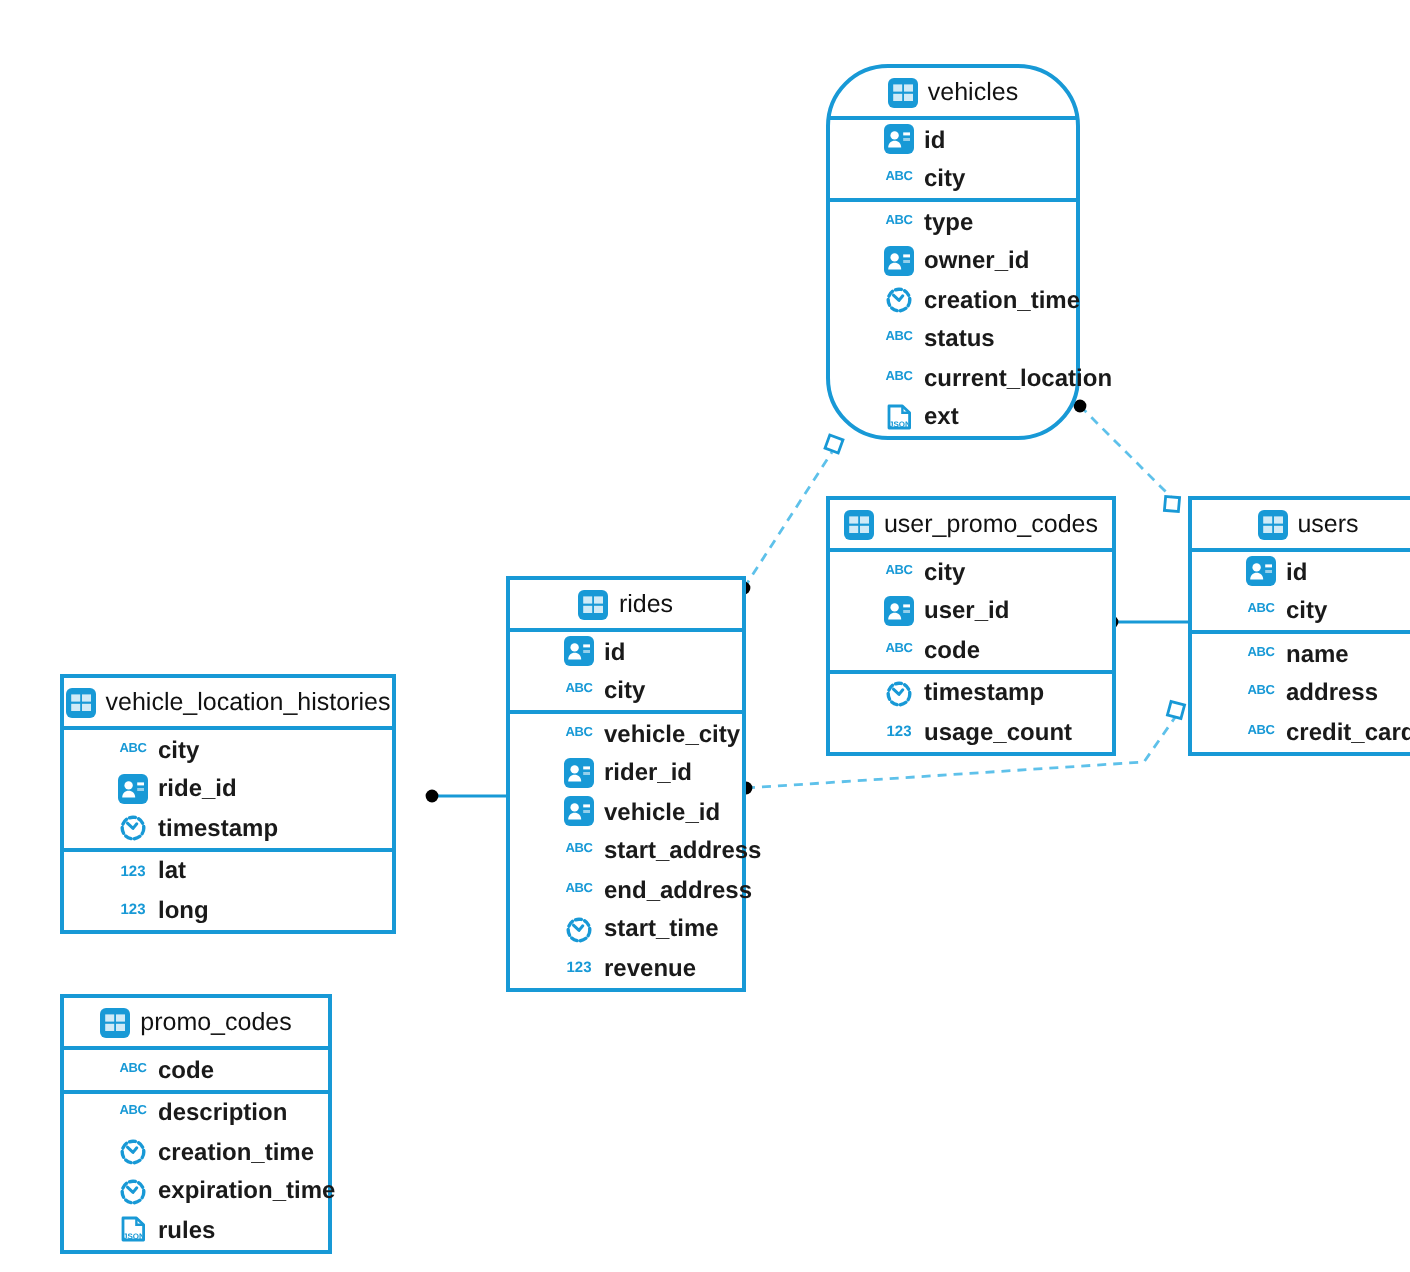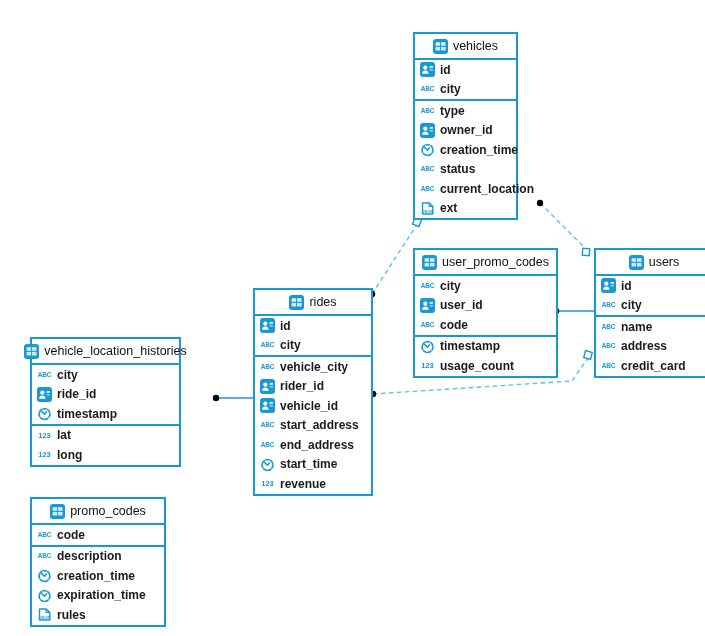--- a/index.html
+++ b/index.html
@@ -3,21 +3,21 @@
 <meta charset="utf-8">
 <style>
   :root{ --accent:#1899d6; }
   html,body{margin:0;padding:0;background:#ffffff;}
   body{width:705px;height:636px;font-family:"Liberation Sans",sans-serif;}
   #stage{position:relative;width:705px;height:636px;background:#fff;overflow:hidden;}
   #rel{position:absolute;left:0;top:0;pointer-events:none;}
   .tbl{position:absolute;background:#fff;border:2px solid var(--accent);box-sizing:border-box;}
   .hdr{display:flex;align-items:center;justify-content:center;gap:5px;height:24px;
        border-bottom:2px solid var(--accent);font-size:12.5px;color:#111;white-space:nowrap;}
-  .sec{border-bottom:2px solid var(--accent);}
+  .sec{border-bottom:2px solid var(--accent);padding-left:22px;}
   .sec:last-child{border-bottom:none;}
   .row{display:flex;align-items:center;height:19.5px;padding:0 6px 0 5px;
        font-size:12px;color:#1a1a1a;white-space:nowrap;}
   .row.pk .flabel{font-weight:700;}
   .ficon{width:15px;height:15px;margin-right:5px;flex:none;display:flex;
          align-items:center;justify-content:center;}
   .hicon{width:15px;height:15px;flex:none;display:flex;align-items:center;justify-content:center;}
   .txticon{font-size:6.5px;font-weight:800;color:var(--accent);letter-spacing:-0.2px;line-height:1;}
   .txticon.num{font-size:7.5px;font-weight:700;letter-spacing:0;}
   .flabel{line-height:1;font-weight:bold;}
@@ -38,21 +38,21 @@
       <polyline points="373,394 572,381 588,358" class="line-dashed"></polyline>
       <circle cx="216" cy="398" r="3.2" class="rel-dot"></circle>
       <circle cx="556" cy="311" r="3.2" class="rel-dot"></circle>
       <rect x="413.5" y="218.5" width="7" height="7" transform="rotate(20 417 222)" class="rel-sq"></rect>
       <circle cx="372" cy="294" r="3.2" class="rel-dot"></circle>
       <rect x="582.5" y="248.5" width="7" height="7" transform="rotate(5 586 252)" class="rel-sq"></rect>
       <circle cx="540" cy="203" r="3.2" class="rel-dot"></circle>
       <rect x="584.5" y="351.5" width="7" height="7" transform="rotate(15 588 355)" class="rel-sq"></rect>
       <circle cx="373" cy="394" r="3.2" class="rel-dot"></circle>
     </svg>
-<div class="tbl" style="left: 413px; top: 32px; width: 105px;">
+<div class="tbl" style="left: 413px; top: 32px; width: 127px; border-radius: 31px;">
       <div class="hdr">
         <span class="hicon">
           <svg width="15" height="15" viewBox="0 0 15 15">
             <rect width="15" height="15" rx="3" fill="#1899d6"></rect>
             <rect x="2.6" y="3.2" width="4.5" height="3.6" fill="#ffffff" opacity="0.8"></rect>
             <rect x="8" y="3.2" width="4.5" height="3.6" fill="#ffffff" opacity="0.8"></rect>
             <rect x="2.6" y="7.9" width="4.5" height="3.6" fill="#ffffff" opacity="0.8"></rect>
             <rect x="8" y="7.9" width="4.5" height="3.6" fill="#ffffff" opacity="0.8"></rect>
           </svg>
         </span>
@@ -327,21 +327,21 @@
           <span class="flabel">start_time</span>
         </div>
         <div class="row">
           <span class="ficon">
             <span class="txticon num">123</span>
           </span>
           <span class="flabel">revenue</span>
         </div>
       </div>
     </div>
-    <div class="tbl" style="left: 30px; top: 337px; width: 151px;">
+    <div class="tbl" style="left: 30px; top: 337px; width: 168px;">
       <div class="hdr">
         <span class="hicon">
           <svg width="15" height="15" viewBox="0 0 15 15">
             <rect width="15" height="15" rx="3" fill="#1899d6"></rect>
             <rect x="2.6" y="3.2" width="4.5" height="3.6" fill="#ffffff" opacity="0.8"></rect>
             <rect x="8" y="3.2" width="4.5" height="3.6" fill="#ffffff" opacity="0.8"></rect>
             <rect x="2.6" y="7.9" width="4.5" height="3.6" fill="#ffffff" opacity="0.8"></rect>
             <rect x="8" y="7.9" width="4.5" height="3.6" fill="#ffffff" opacity="0.8"></rect>
           </svg>
         </span>

